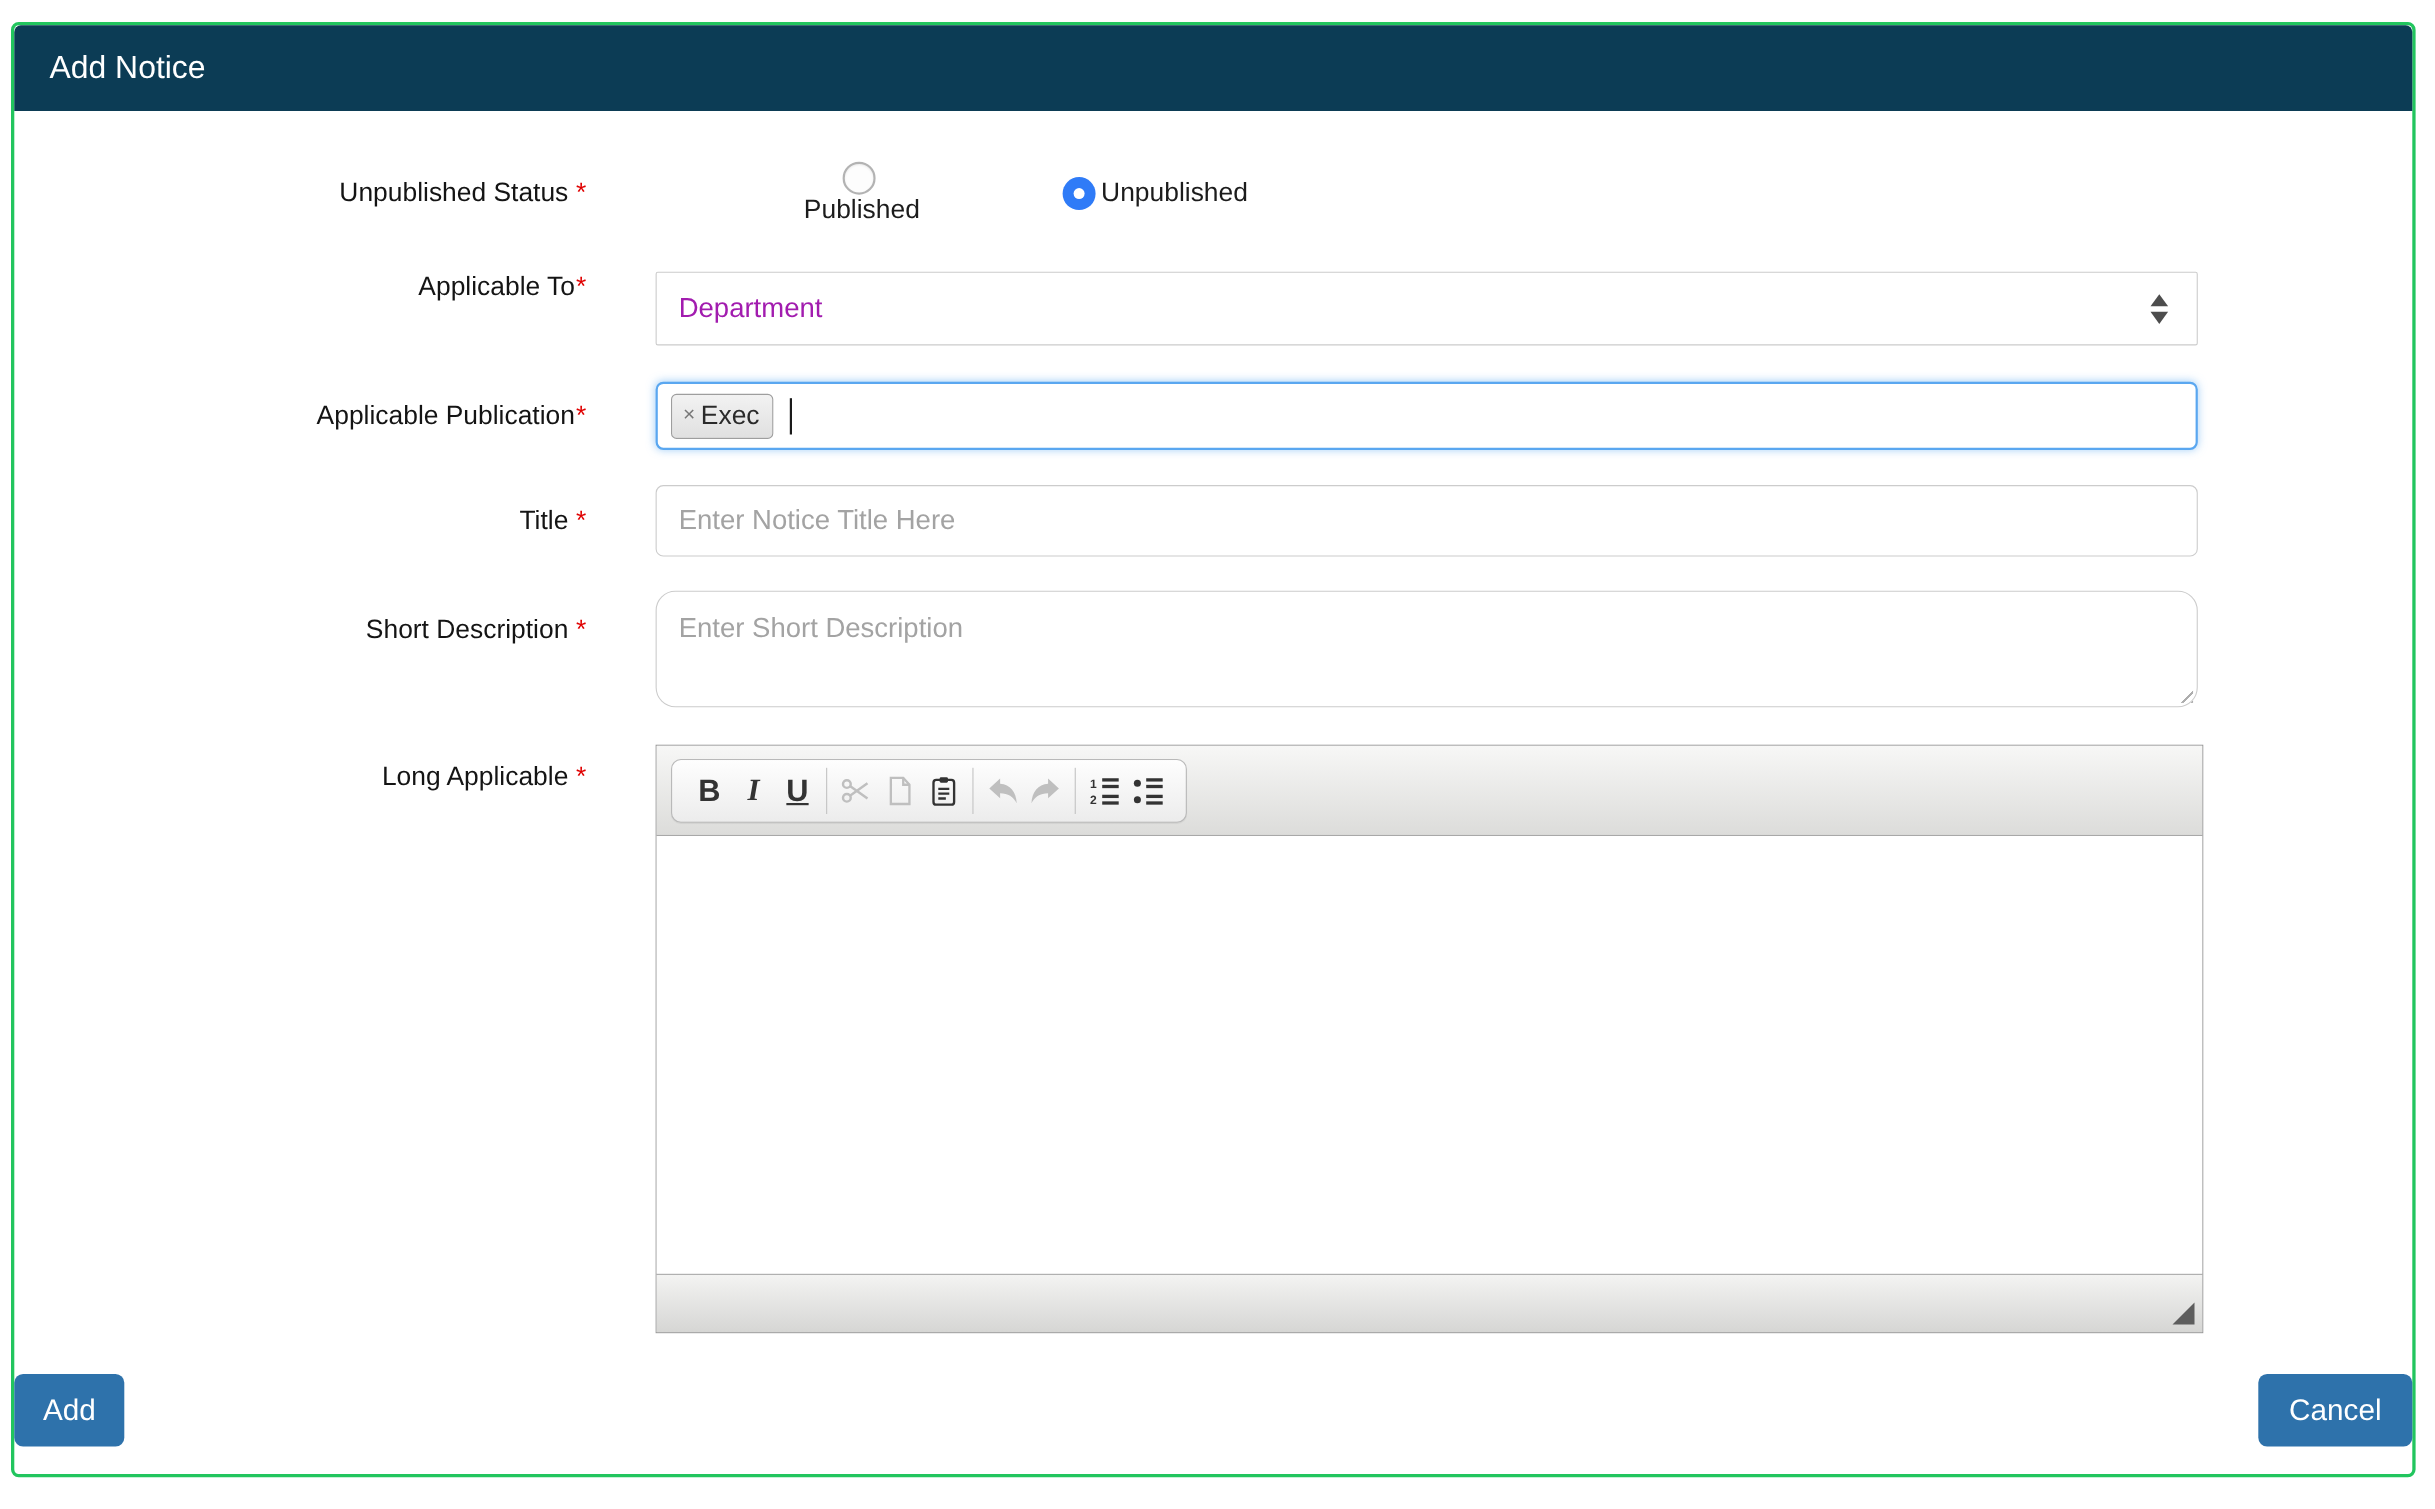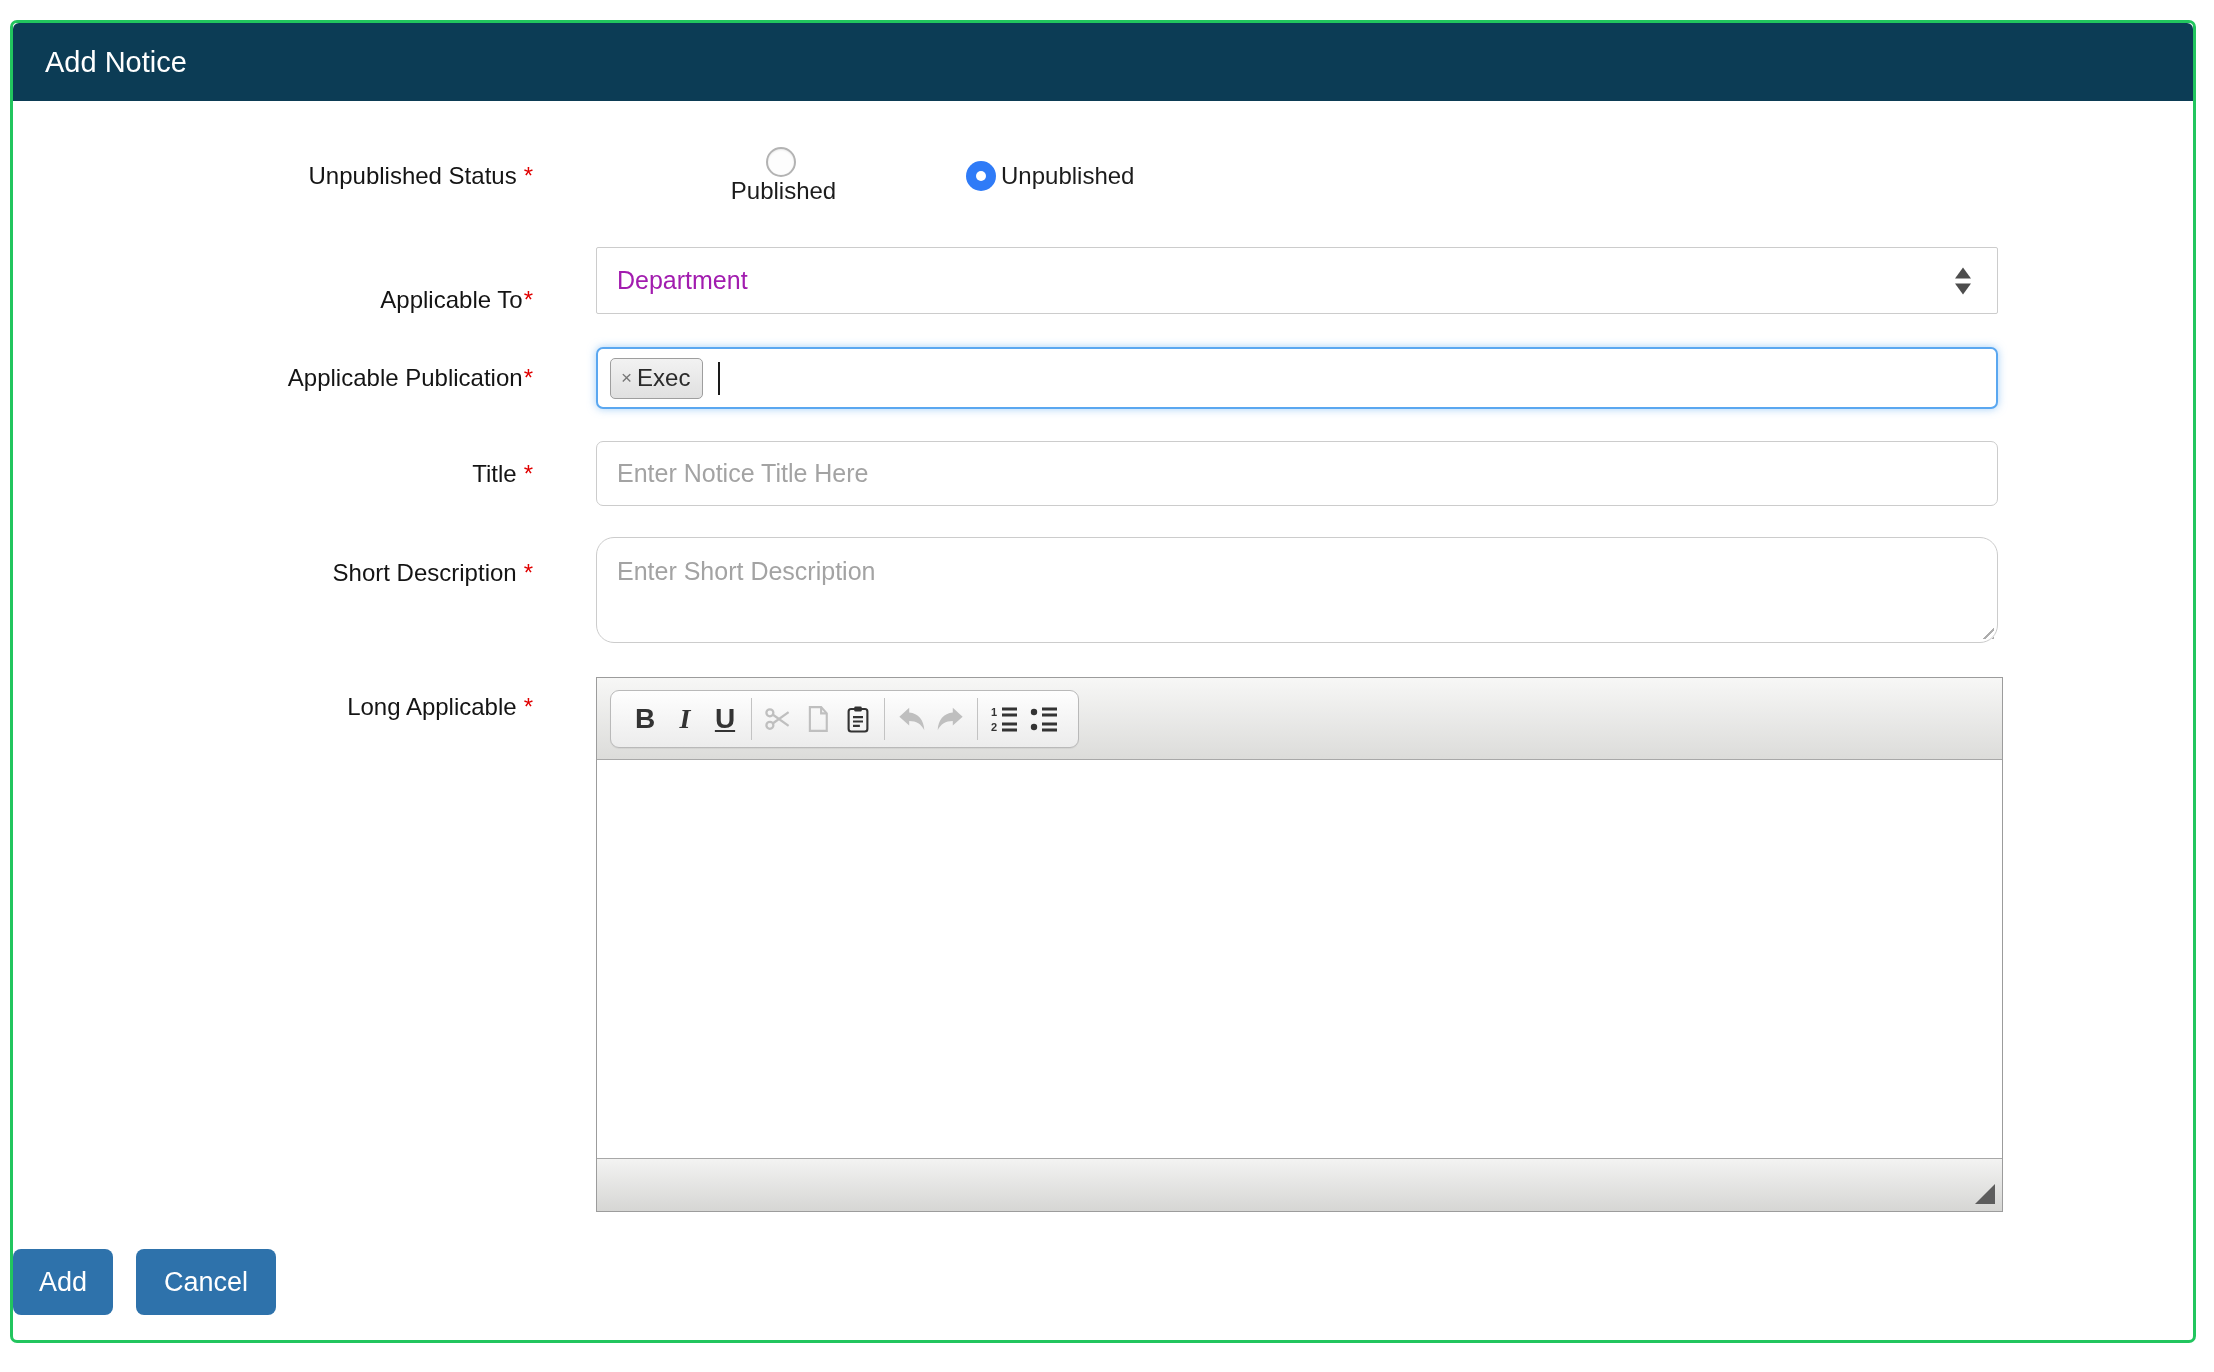--- a/index.html
+++ b/index.html
@@ -15,21 +15,21 @@
 
   .row { display:flex; }
   .label-col { width:520px; text-align:right; font-size:24px; color:#141414;
     flex:0 0 520px; }
   .req { color:#e00000; margin-left:7px; }
   .req.tight { margin-left:1px; }
   .field-col { margin-left:63px; width:1402px; position:relative; }
 
   
   .row-pub   { margin-top:46px; align-items:center; }
-  .row-appto { margin-top:42px; align-items:flex-end; }
+  .row-appto { margin-top:42px; align-items:flex-start; }
   .row-depts { margin-top:33px; align-items:center; }
   .row-title { margin-top:32px; align-items:center; }
   .row-short { margin-top:31px; }
   .row-short .label-col { padding-top:22px; }
   .row-long  { margin-top:34px; }
   .row-long .label-col { padding-top:16px; }
 
   
   .radio-group { display:flex; align-items:center; }
   .radio-opt { display:flex; align-items:center; cursor:pointer; }
@@ -93,21 +93,21 @@
   .g-under { font-size:28px; font-weight:bold; text-decoration:underline; }
   .tb-btn svg { display:block; }
   .ed-content { height:398px; background:#fff; font-size:25px; padding:18px 20px;
     outline:none; overflow:auto; }
   .ed-bottom { height:53px; background:linear-gradient(#f3f3f2,#d6d6d4);
     border-top:1px solid #a8a8a8; position:relative; }
   .ed-resize { position:absolute; right:7px; bottom:7px; width:0; height:0;
     border-left:20px solid transparent; border-bottom:20px solid #5d5d5d; cursor:nwse-resize; }
 
   
-  .btn-row { margin-top:37px; display:flex; justify-content:flex-start; gap:23px; }
+  .btn-row { margin-top:37px; display:flex; justify-content:space-between; gap:23px; }
   .btn { height:66px; border:none; border-radius:8px; background:#2e72ab; color:#fff;
     font-size:27px; cursor:pointer; font-family:"Liberation Sans","DejaVu Sans",sans-serif; }
   .btn-add { padding:0 26px; }
   .btn-cancel { padding:0 28px; }
 </style>
 </head>
 <body>
 
 <div class="panel">
 

